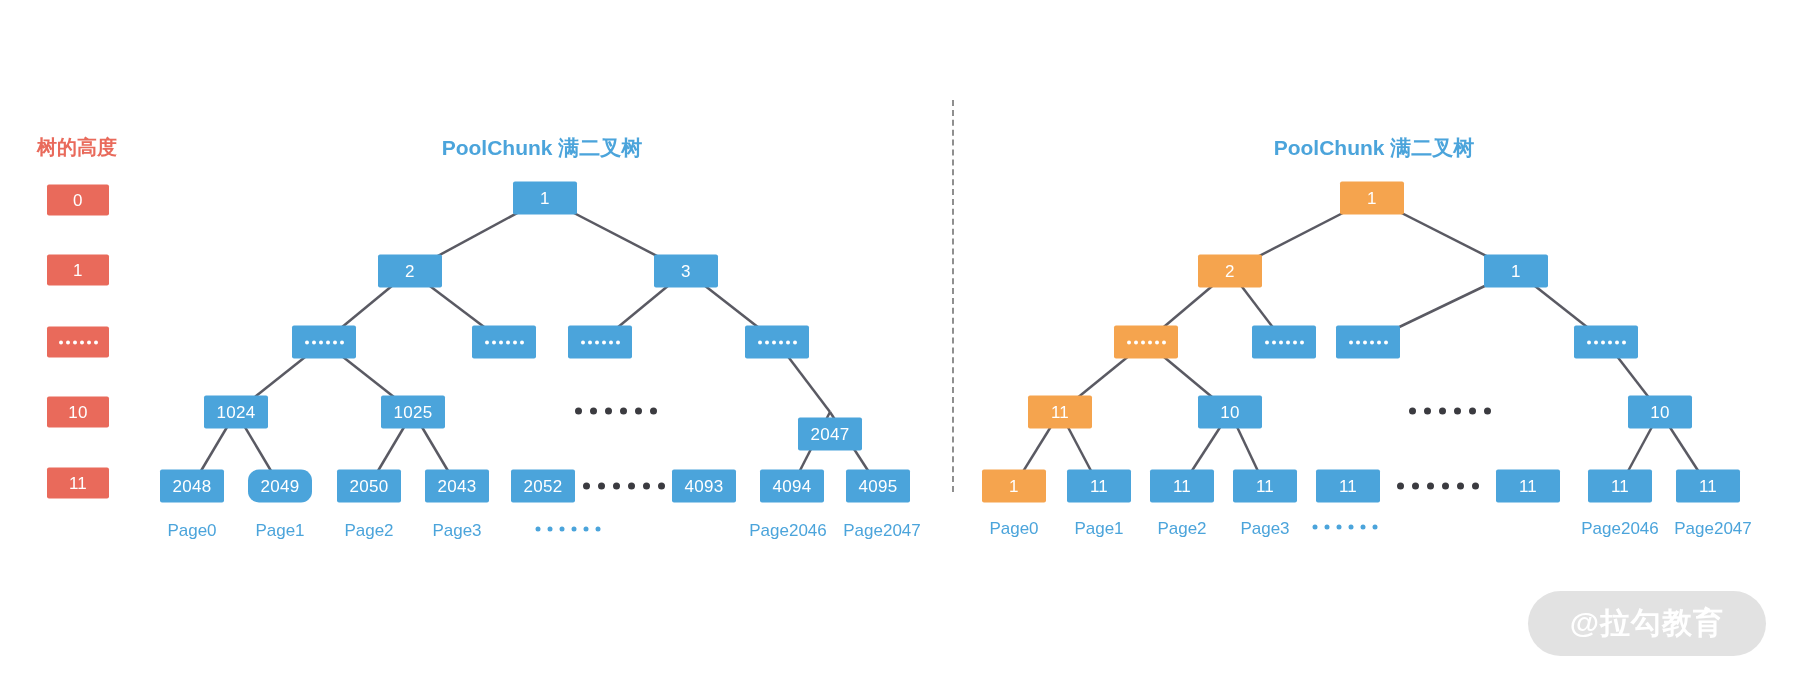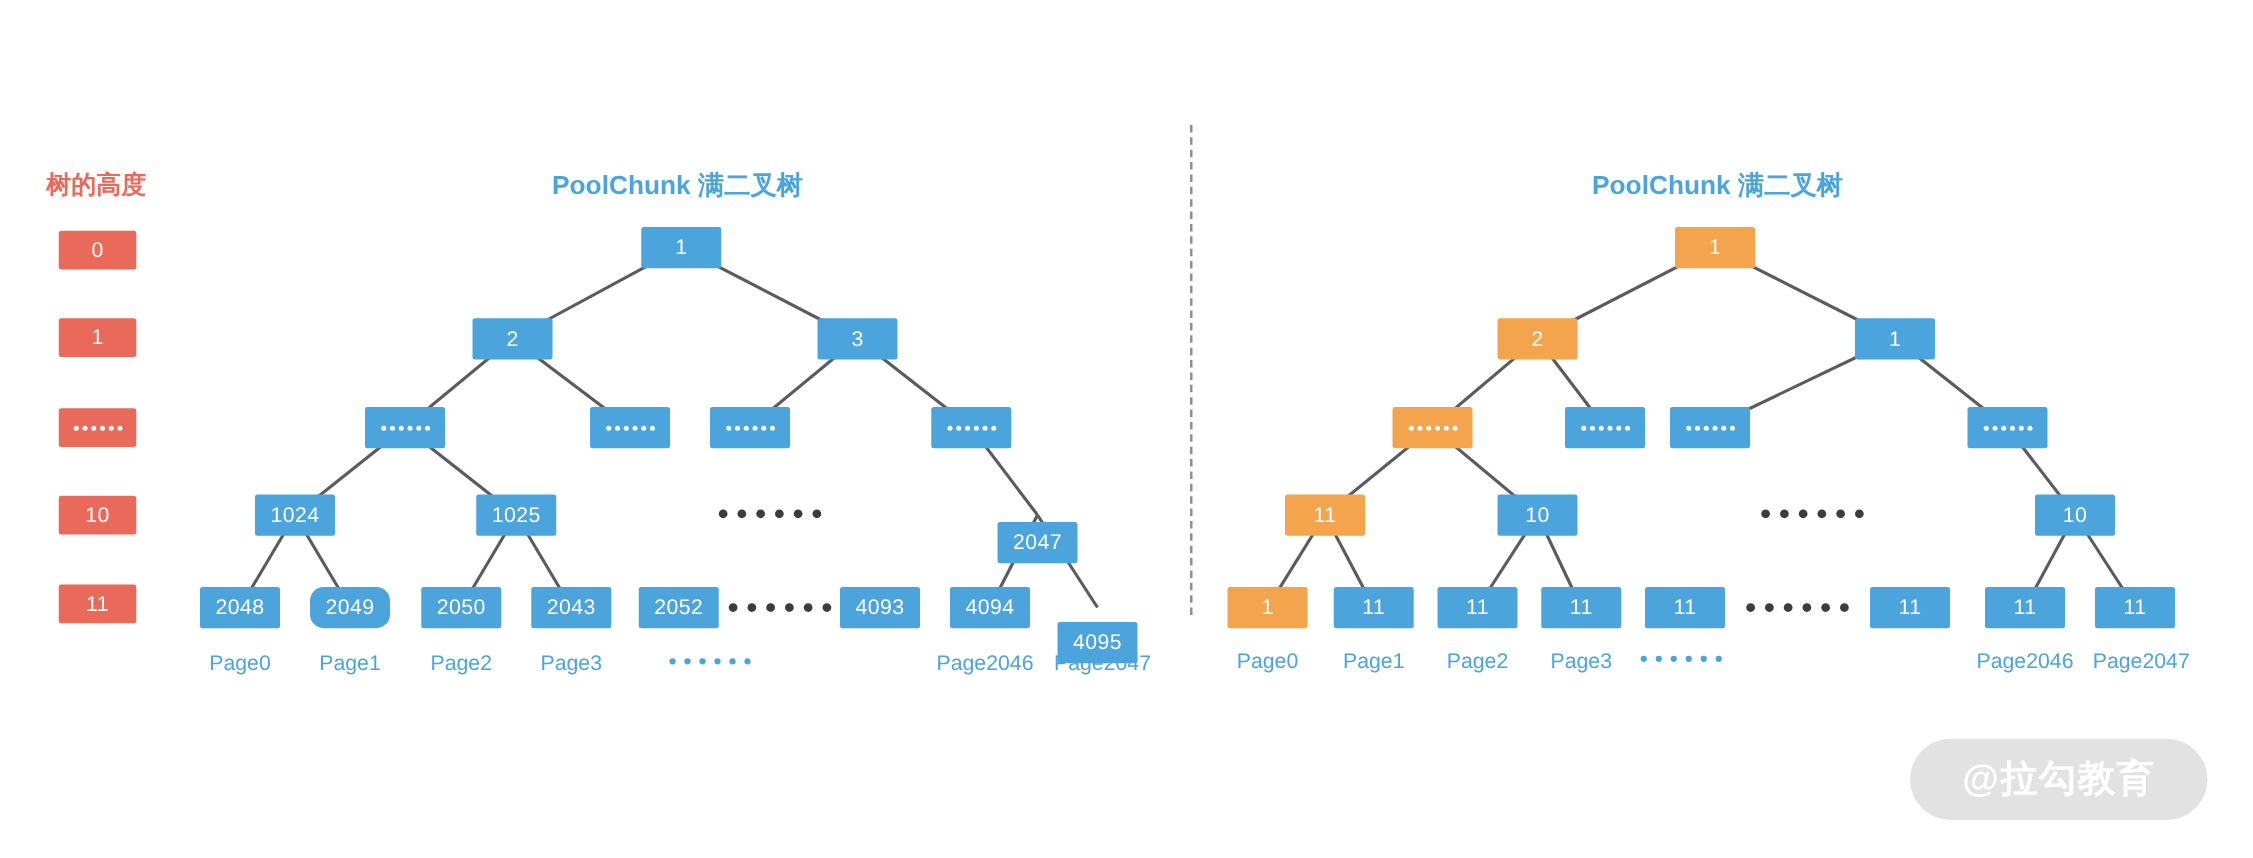--- a/index.html
+++ b/index.html
@@ -107,21 +107,21 @@
     <div class="node" style="left: 236px; top: 412px; background: rgb(75, 164, 219);">1024</div>
     <div class="node" style="left: 413px; top: 412px; background: rgb(75, 164, 219);">1025</div>
     <div class="node" style="left: 830px; top: 434px; background: rgb(75, 164, 219);">2047</div>
     <div class="node" style="left: 192px; top: 486px; background: rgb(75, 164, 219);">2048</div>
     <div class="node" style="left: 280px; top: 486px; background: rgb(75, 164, 219); border-radius: 11px;">2049</div>
     <div class="node" style="left: 369px; top: 486px; background: rgb(75, 164, 219);">2050</div>
     <div class="node" style="left: 457px; top: 486px; background: rgb(75, 164, 219);">2043</div>
     <div class="node" style="left: 543px; top: 486px; background: rgb(75, 164, 219);">2052</div>
     <div class="node" style="left: 704px; top: 486px; background: rgb(75, 164, 219);">4093</div>
     <div class="node" style="left: 792px; top: 486px; background: rgb(75, 164, 219);">4094</div>
-    <div class="node" style="left: 878px; top: 486px; background: rgb(75, 164, 219); margin-top: 28px;">4095</div>
+    <div class="node" style="left: 878px; top: 486px; background: rgb(75, 164, 219);">4095</div>
     <div class="dotsrow" style="left: 616px; top: 411px; gap: 8px;">
       <span style="width: 7px; height: 7px; background: rgb(59, 59, 64);"></span>
       <span style="width: 7px; height: 7px; background: rgb(59, 59, 64);"></span>
       <span style="width: 7px; height: 7px; background: rgb(59, 59, 64);"></span>
       <span style="width: 7px; height: 7px; background: rgb(59, 59, 64);"></span>
       <span style="width: 7px; height: 7px; background: rgb(59, 59, 64);"></span>
       <span style="width: 7px; height: 7px; background: rgb(59, 59, 64);"></span>
     </div>
     <div class="dotsrow" style="left: 624px; top: 486px; gap: 8px;">
       <span style="width: 7px; height: 7px; background: rgb(59, 59, 64);"></span>

